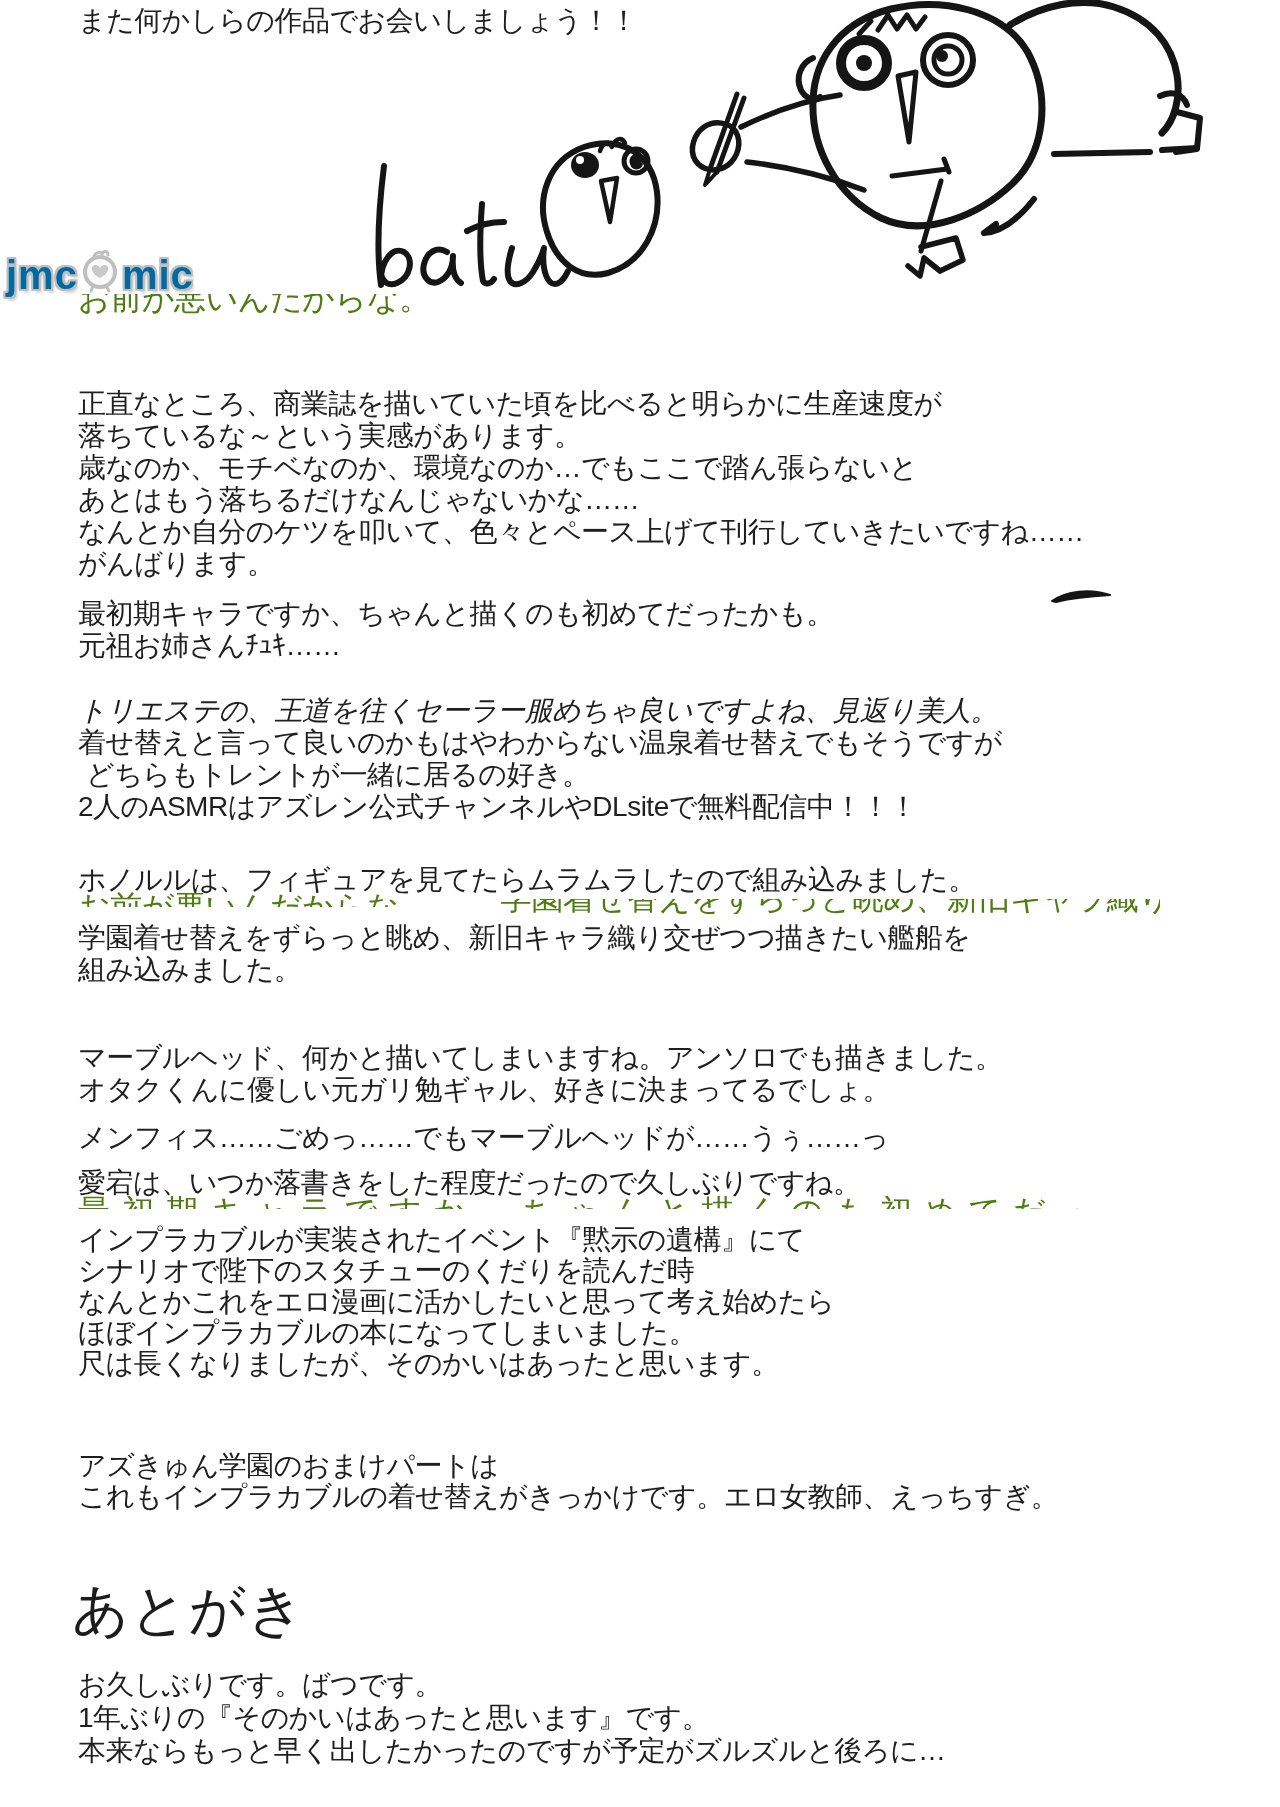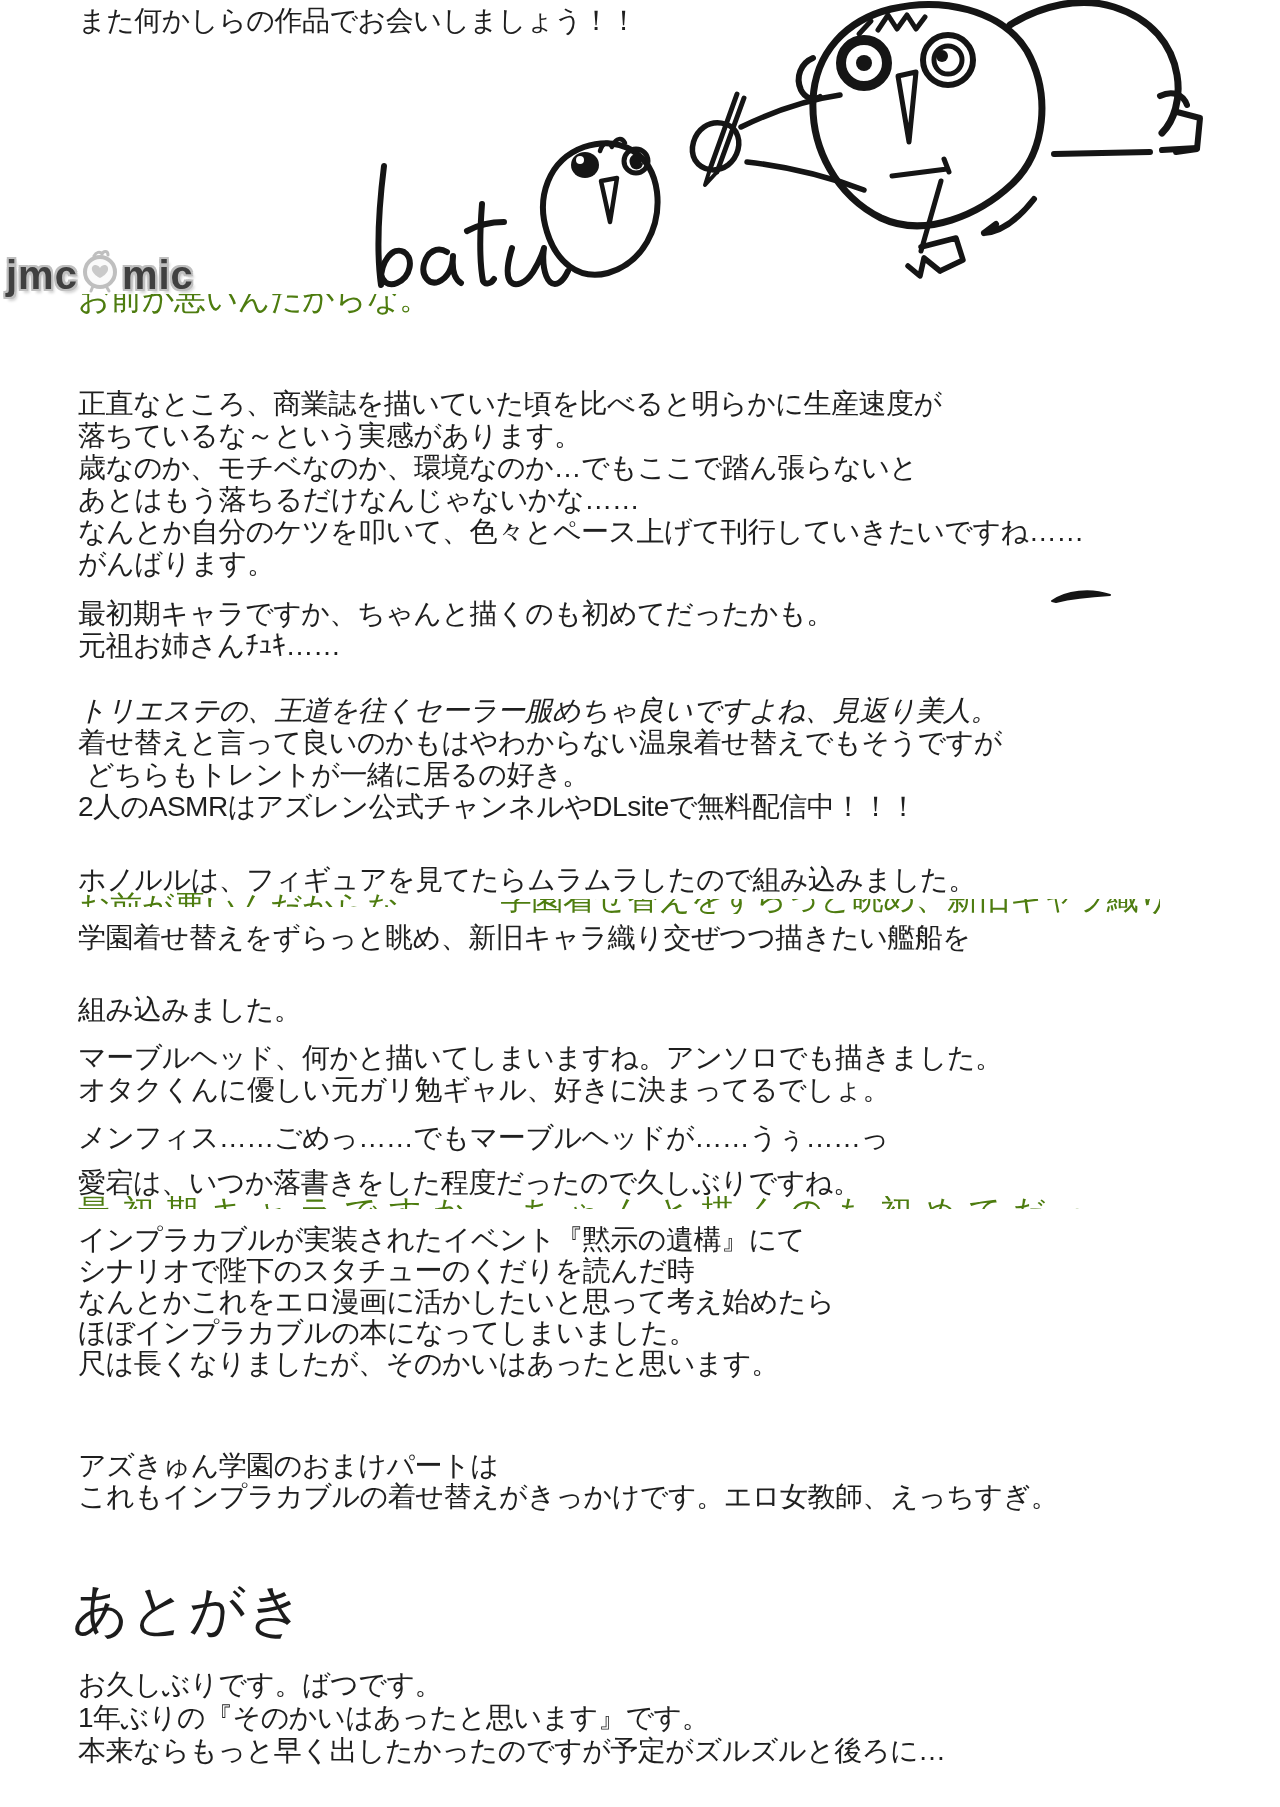--- a/index.html
+++ b/index.html
@@ -18,21 +18,21 @@
   .clip .inner{position:relative;display:block;white-space:nowrap;
     font-size:32px;line-height:31px;letter-spacing:-0.5px;color:#4d7c0f;}
   .heading{
     position:absolute;left:72px;top:1586px;font-size:56px;line-height:48px;
     color:#1c1c1c;letter-spacing:1px;
   }
   .doodle{position:absolute;left:300px;top:0;width:980px;height:300px;}
   .swoosh{position:absolute;left:1048px;top:585px;width:70px;height:25px;}
   .watermark{
     position:absolute;left:6px;top:250px;height:50px;display:flex;align-items:center;
-    font-weight:800;font-size:40px;letter-spacing:1px;color:#404040;
+    font-weight:800;font-size:40px;letter-spacing:1px;color:#0369a1;
     text-shadow:-2px -2px 0 #bfbfbf,2px -2px 0 #bfbfbf,-2px 2px 0 #bfbfbf,2px 2px 0 #bfbfbf,
       0 -2px 0 #bfbfbf,0 2px 0 #bfbfbf,-2px 0 0 #bfbfbf,2px 0 0 #bfbfbf,3px 4px 3px rgba(0,0,0,0.18);
   }
   .watermark .chick{margin:0 2px;}
 </style>
 </head>
 <body>
 
 <div class="jp" style="top:5px;">また何かしらの作品でお会いしましょう！！</div>
 
@@ -134,21 +134,21 @@
 
 <div class="clip" style="left:78px;top:892px;height:15px;width:340px;">
   <span class="inner" style="top:0px;">お前が悪いんだからな</span>
 </div>
 <div class="clip" style="left:500px;top:899px;height:15px;width:660px;">
   <span class="inner" style="top:-16px;">学園着せ替えをずらっと眺め、新旧キャラ織り交ぜつつ描きたい艦船を</span>
 </div>
 
 <div>
   <div class="jp" style="top:922px;">学園着せ替えをずらっと眺め、新旧キャラ織り交ぜつつ描きたい艦船を</div>
-  <div class="jp" style="top:994px;">組み込みました。</div>
+  <div class="jp" style="top:954px;">組み込みました。</div>
 </div>
 
 <div>
   <div class="jp" style="top:1042px;">マーブルヘッド、何かと描いてしまいますね。アンソロでも描きました。</div>
   <div class="jp" style="top:1074px;">オタクくんに優しい元ガリ勉ギャル、好きに決まってるでしょ。</div>
   <div class="jp" style="top:1106px;margin-top:16px;">メンフィス……ごめっ……でもマーブルヘッドが……うぅ……っ</div>
 </div>
 
 <div>
   <div class="jp lh31" style="top:1167px;">愛宕は、いつか落書きをした程度だったので久しぶりですね。</div>

